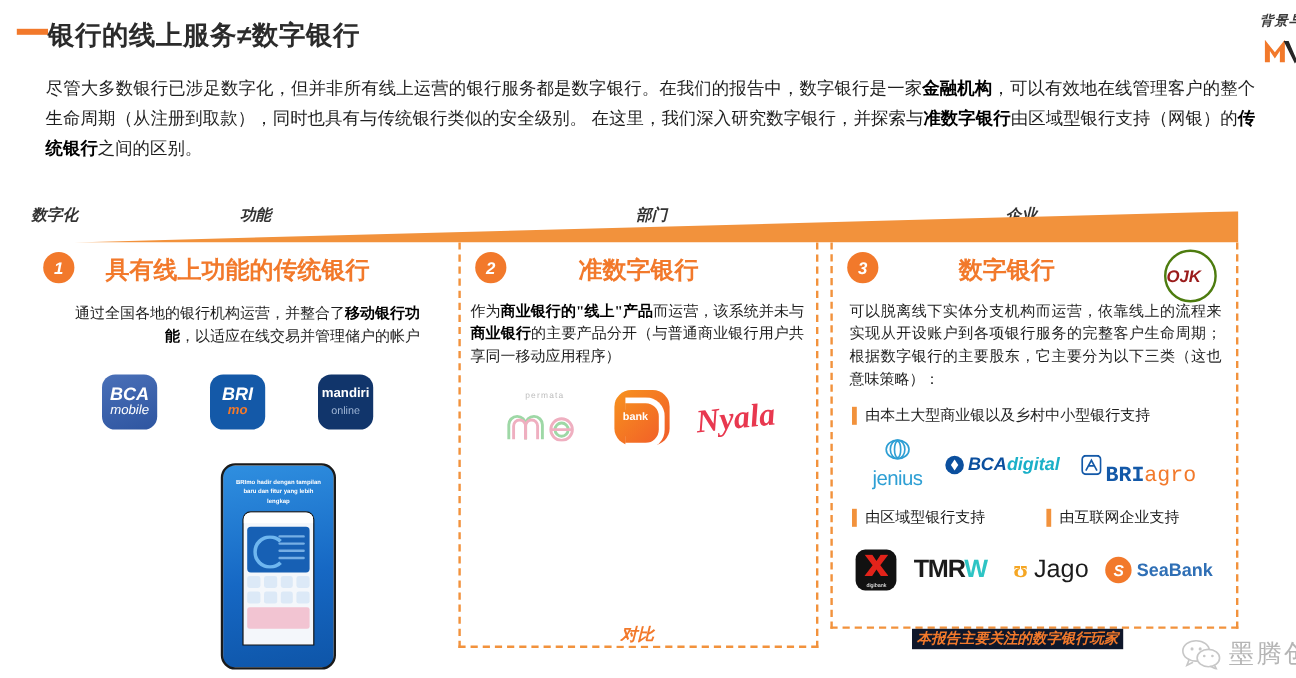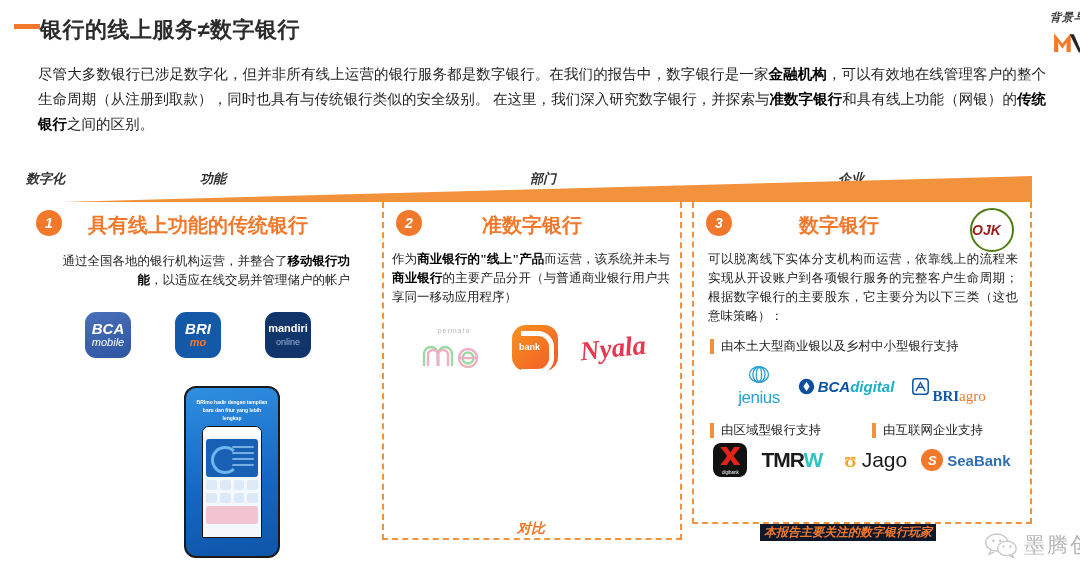--- a/index.html
+++ b/index.html
@@ -132,21 +132,21 @@
   
   .sub-head{display:flex;align-items:center;gap:7px;font-size:12.5px;color:#1f1f1f;}
   .sub-bar{width:4px;height:15px;background:#F2923C;flex:none;}
   .sub-split{display:flex;gap:51px;}
 
   .jenius{font-family:"Liberation Sans","DejaVu Sans",sans-serif;font-size:17px;
      color:#2e9fd4;letter-spacing:-.5px;}
   .bcad{font-family:"Liberation Sans","DejaVu Sans",sans-serif;font-size:15px;
      font-weight:bold;font-style:italic;color:#0b4f9e;}
   .bcad em{color:#1ab0c8;font-style:italic;}
-  .briagro{font-family:Liberation Serif, serif;font-size:15px;font-weight:bold;color:#1459a8;margin-top:19px;}
+  .briagro{font-family:Liberation Mono, monospace;font-size:18px;font-weight:bold;color:#1459a8;margin-top:19px;}
   .briagro em{color:#F2792B;font-style:normal;font-weight:normal;}
   .digibank{width:34px;height:34px;border-radius:8px;background:#111;position:relative;}
   .digibank .x{position:absolute;left:7px;top:4px;width:20px;height:18px;background:#E2231A;
      clip-path:polygon(0 0,32% 0,50% 30%,68% 0,100% 0,66% 50%,100% 100%,68% 100%,50% 70%,32% 100%,0 100%,34% 50%);}
   .digibank .dtxt{position:absolute;bottom:2px;left:0;right:0;text-align:center;color:#fff;
      font-family:"Liberation Sans","DejaVu Sans",sans-serif;font-size:4.5px;}
   .tmrw{font-family:"Liberation Sans","DejaVu Sans",sans-serif;font-size:21px;
      font-weight:bold;color:#1b1b1b;letter-spacing:-1px;}
   .tmrw em{color:#2ec4c4;font-style:normal;}
   .jago{font-family:"Liberation Sans","DejaVu Sans",sans-serif;font-size:21px;color:#1b1b1b;}
@@ -182,21 +182,21 @@
 <div class="slide">
 
   <div class="title-bar"></div>
   <div class="slide-title">银行的线上服务≠数字银行</div>
   <div class="kicker">背景与机遇</div>
   <svg class="mw-logo" viewBox="0 0 100 50">
     <path d="M4 46 L4 10 L20 30 L36 10 L36 46 L28 46 L28 28 L20 40 L12 28 L12 46 Z" fill="#F2792B"></path>
     <path d="M42 12 L54 40 L64 22 L74 40 L86 12 L96 12 L78 48 L64 32 L52 48 L34 12 Z" fill="#262626"></path>
   </svg>
 
-  <div class="intro"><span>尽管大多数银行已涉足数字化，但并非所有线上运营的银行服务都是数字银行。在我们的报告中，数字银行是一家</span><span class="hl">金融机构</span><span>，可以有效地在线管理客户的整个生命周期（从注册到取款），同时也具有与传统银行类似的安全级别。 在这里，我们深入研究数字银行，并探索与</span><span class="hl">准数字银行</span><span>和具有线上功能（网银）的</span><span class="hl">传统银行</span><span>之间的区别。</span></div>
+  <div class="intro"><span>尽管大多数银行已涉足数字化，但并非所有线上运营的银行服务都是数字银行。在我们的报告中，数字银行是一家</span><span class="hl">金融机构</span><span>，可以有效地在线管理客户的整个生命周期（从注册到取款），同时也具有与传统银行类似的安全级别。 在这里，我们深入研究数字银行，并探索与</span><span class="hl">准数字银行</span><span>由区域型银行支持（网银）的</span><span class="hl">传统银行</span><span>之间的区别。</span></div>
 
   <div class="axis-label" id="ax0">数字化</div>
   <div class="axis-label" id="ax1">功能</div>
   <div class="axis-label" id="ax2">部门</div>
   <div class="axis-label" id="ax3">企业</div>
   <svg class="wedge" viewBox="0 0 970 26" preserveAspectRatio="none">
     <polygon points="0,26 970,0 970,26" fill="#F2923C"></polygon>
   </svg>
 
   <div class="col" id="col1">
@@ -322,21 +322,21 @@
       <div class="sub-head">
         <span class="sub-bar"></span>
         <span>由区域型银行支持</span>
       </div>
       <div class="sub-head">
         <span class="sub-bar"></span>
         <span>由互联网企业支持</span>
       </div>
     </div>
 
-    <div class="logo-row" style="margin-top:4px;gap:14px;">
+    <div class="logo-row" style="margin-top:18px;gap:14px;">
       <div class="digibank">
         <div class="x"></div>
         <div class="dtxt">digibank</div>
       </div>
       <div class="tmrw"><span>TMR</span><em>W</em></div>
       <div style="display:flex;align-items:center;gap:5px;margin-left:8px;">
         <span class="jago-mark">ʊ</span>
         <span class="jago">Jago</span>
       </div>
       <div style="display:flex;align-items:center;gap:4px;">

